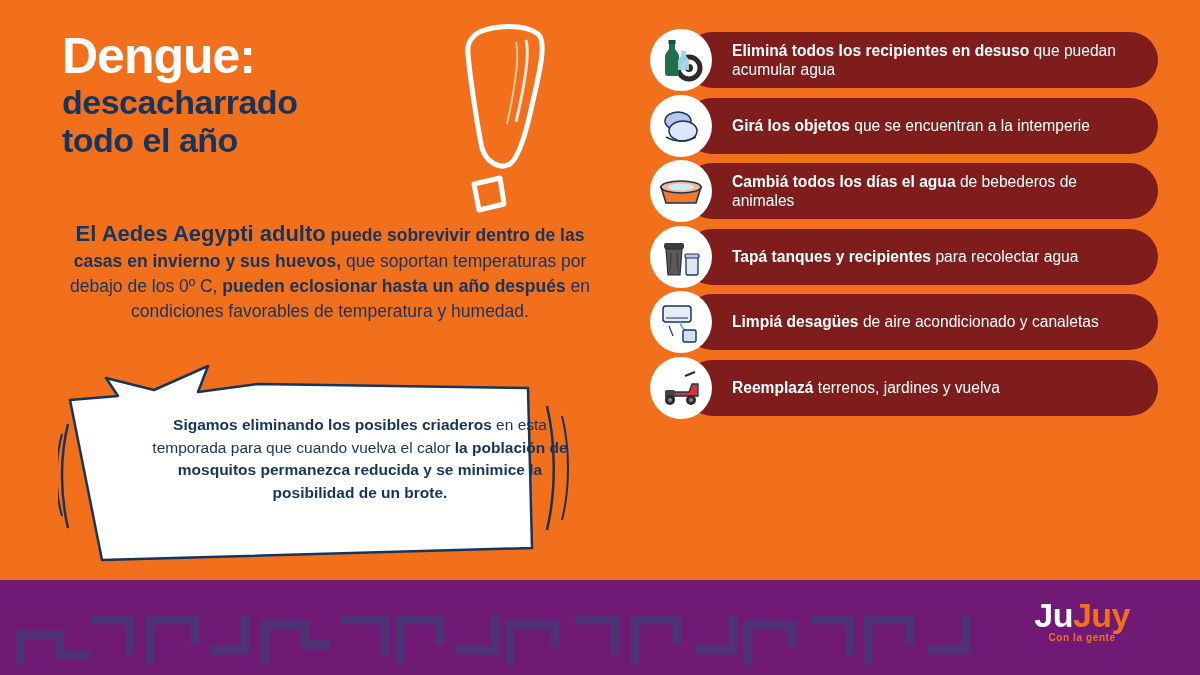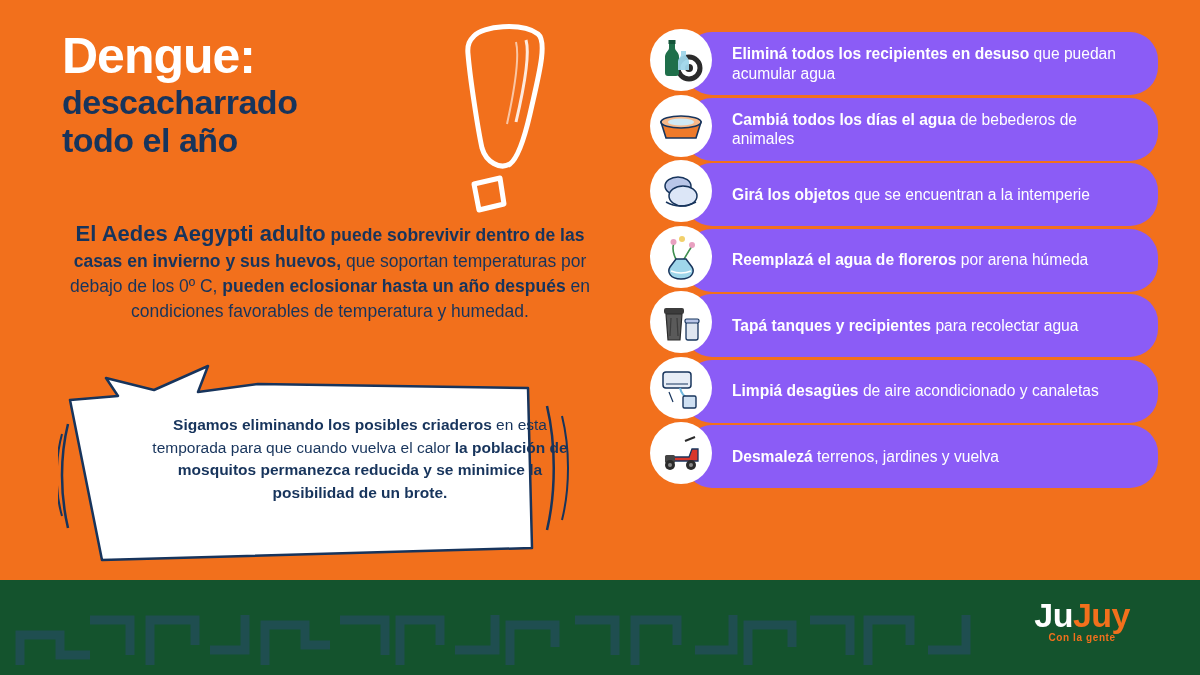--- a/index.html
+++ b/index.html
@@ -107,22 +107,22 @@
   .tip {
     position: relative;
     height: 56px;
     margin-bottom: 9.5px;
   }
   .tip-pill {
     position: absolute;
     left: 34px;
     top: 0;
     right: 0;
-    height: 63px;
-    background: #8b5cf6;
+    height: 56px;
+    background: #7f1d1d;
     border-radius: 28px;
     display: flex;
     align-items: center;
     box-sizing: border-box;
     padding-left: 48px;
     padding-right: 16px;
   }
   .tip-text {
     color: #ffffff;
     font-size: 15.6px;
@@ -144,21 +144,21 @@
   }
   .tip-icon svg { display: block; }
 
   
   .footer {
     position: absolute;
     left: 0;
     bottom: 0;
     width: 1200px;
     height: 95px;
-    background: #14532d;
+    background: #701a75;
     overflow: hidden;
   }
   .footer-pattern {
     position: absolute;
     left: 0; top: 0;
     width: 1200px; height: 95px;
     opacity: 0.5;
   }
   .logo {
     position: absolute;
@@ -244,68 +244,49 @@
           <path d="M13 8 h6 v5 c0 3 4 4 4 9 v16 c0 2-1 3-3 3 h-8 c-2 0-3-1-3-3 V22 c0-5 4-6 4-9 Z" fill="#1f6f4a"></path>
           <rect x="12.5" y="5" width="7" height="4" fill="#14543a"></rect>
           <path d="M25 16 h5 v4 c0 2 3 3 3 7 v8 h-11 v-8 c0-4 3-5 3-7 Z" fill="#9fd6ea" opacity="0.95"></path>
         </svg>
       </div>
     </div>
 
     <div class="tip">
       <div class="tip-pill">
         <div class="tip-text">
+          <span class="b">Girá los objetos</span>
+          <span>que se encuentran a la intemperie</span>
+        </div>
+      </div>
+      <div class="tip-icon">
+        <svg width="50" height="50" viewBox="0 0 50 50">
+          <ellipse cx="22" cy="20" rx="13" ry="9" fill="#b9c6e8" stroke="#17345c" stroke-width="1.5"></ellipse>
+          <ellipse cx="27" cy="30" rx="14" ry="10" fill="#dce6f7" stroke="#17345c" stroke-width="1.5"></ellipse>
+          <path d="M10 36 q14 8 30 0" fill="none" stroke="#17345c" stroke-width="1.5"></path>
+        </svg>
+      </div>
+    </div>
+
+    <div class="tip">
+      <div class="tip-pill">
+        <div class="tip-text">
           <span class="b">Cambiá todos los días el agua</span>
           <span>de bebederos de animales</span>
         </div>
       </div>
       <div class="tip-icon">
         <svg width="52" height="52" viewBox="0 0 52 52">
           <path d="M6 22 h40 l-5 16 h-30 Z" fill="#ef7a2a" stroke="#17345c" stroke-width="1.6"></path>
           <ellipse cx="26" cy="22" rx="20" ry="6" fill="#f7b98a" stroke="#17345c" stroke-width="1.6"></ellipse>
           <ellipse cx="26" cy="22" rx="13" ry="3.6" fill="#cfe9f5"></ellipse>
         </svg>
       </div>
     </div>
 
-    <div class="tip">
-      <div class="tip-pill">
-        <div class="tip-text">
-          <span class="b">Girá los objetos</span>
-          <span>que se encuentran a la intemperie</span>
-        </div>
-      </div>
-      <div class="tip-icon">
-        <svg width="50" height="50" viewBox="0 0 50 50">
-          <ellipse cx="22" cy="20" rx="13" ry="9" fill="#b9c6e8" stroke="#17345c" stroke-width="1.5"></ellipse>
-          <ellipse cx="27" cy="30" rx="14" ry="10" fill="#dce6f7" stroke="#17345c" stroke-width="1.5"></ellipse>
-          <path d="M10 36 q14 8 30 0" fill="none" stroke="#17345c" stroke-width="1.5"></path>
-        </svg>
-      </div>
-    </div>
-
-    <div class="tip">
-      <div class="tip-pill">
-        <div class="tip-text">
-          <span class="b">Reemplazá el agua de floreros</span>
-          <span>por arena húmeda</span>
-        </div>
-      </div>
-      <div class="tip-icon">
-        <svg width="52" height="52" viewBox="0 0 52 52">
-          <path d="M22 30 q-6-10-3-18" stroke="#3f8f4f" stroke-width="1.6" fill="none"></path>
-          <path d="M28 30 q5-9 9-15" stroke="#3f8f4f" stroke-width="1.6" fill="none"></path>
-          <circle cx="18.5" cy="11" r="3" fill="#e8a0c0"></circle>
-          <circle cx="37" cy="14" r="3" fill="#e8a0c0"></circle>
-          <circle cx="27" cy="8" r="3" fill="#f2d06b"></circle>
-          <path d="M21 28 h10 l6 8 c3 5 0 12-11 12 s-14-7-11-12 Z" fill="#9fd6ea" stroke="#17345c" stroke-width="1.5"></path>
-          <path d="M16 40 q10 4 20 0" stroke="#ffffff" stroke-width="1.6" fill="none"></path>
-        </svg>
-      </div>
-    </div>
 
     <div class="tip">
       <div class="tip-pill">
         <div class="tip-text">
           <span class="b">Tapá tanques y recipientes</span>
           <span>para recolectar agua</span>
         </div>
       </div>
       <div class="tip-icon">
         <svg width="52" height="52" viewBox="0 0 52 52">
@@ -333,21 +314,21 @@
           <path d="M25 26 q2 8 8 10" stroke="#6fb7dd" stroke-width="2" fill="none"></path>
           <rect x="28" y="34" width="13" height="12" rx="1.5" fill="#cfe0f2" stroke="#17345c" stroke-width="1.4"></rect>
           <path d="M14 30 l4 10" stroke="#17345c" stroke-width="1.2"></path>
         </svg>
       </div>
     </div>
 
     <div class="tip">
       <div class="tip-pill">
         <div class="tip-text">
-          <span class="b">Desmalezá</span>
+          <span class="b">Reemplazá</span>
           <span>terrenos, jardines y vuelva</span>
         </div>
       </div>
       <div class="tip-icon">
         <svg width="52" height="52" viewBox="0 0 52 52">
           <path d="M30 14 l10-4" stroke="#2b2b2b" stroke-width="2" fill="none"></path>
           <path d="M12 30 h22 l3-8 h6 v12 h-31 Z" fill="#d8372b" stroke="#17345c" stroke-width="1.3"></path>
           <rect x="10" y="28" width="10" height="8" rx="1.5" fill="#444"></rect>
           <circle cx="15" cy="38" r="5" fill="#2b2b2b"></circle>
           <circle cx="36" cy="38" r="5" fill="#2b2b2b"></circle>

